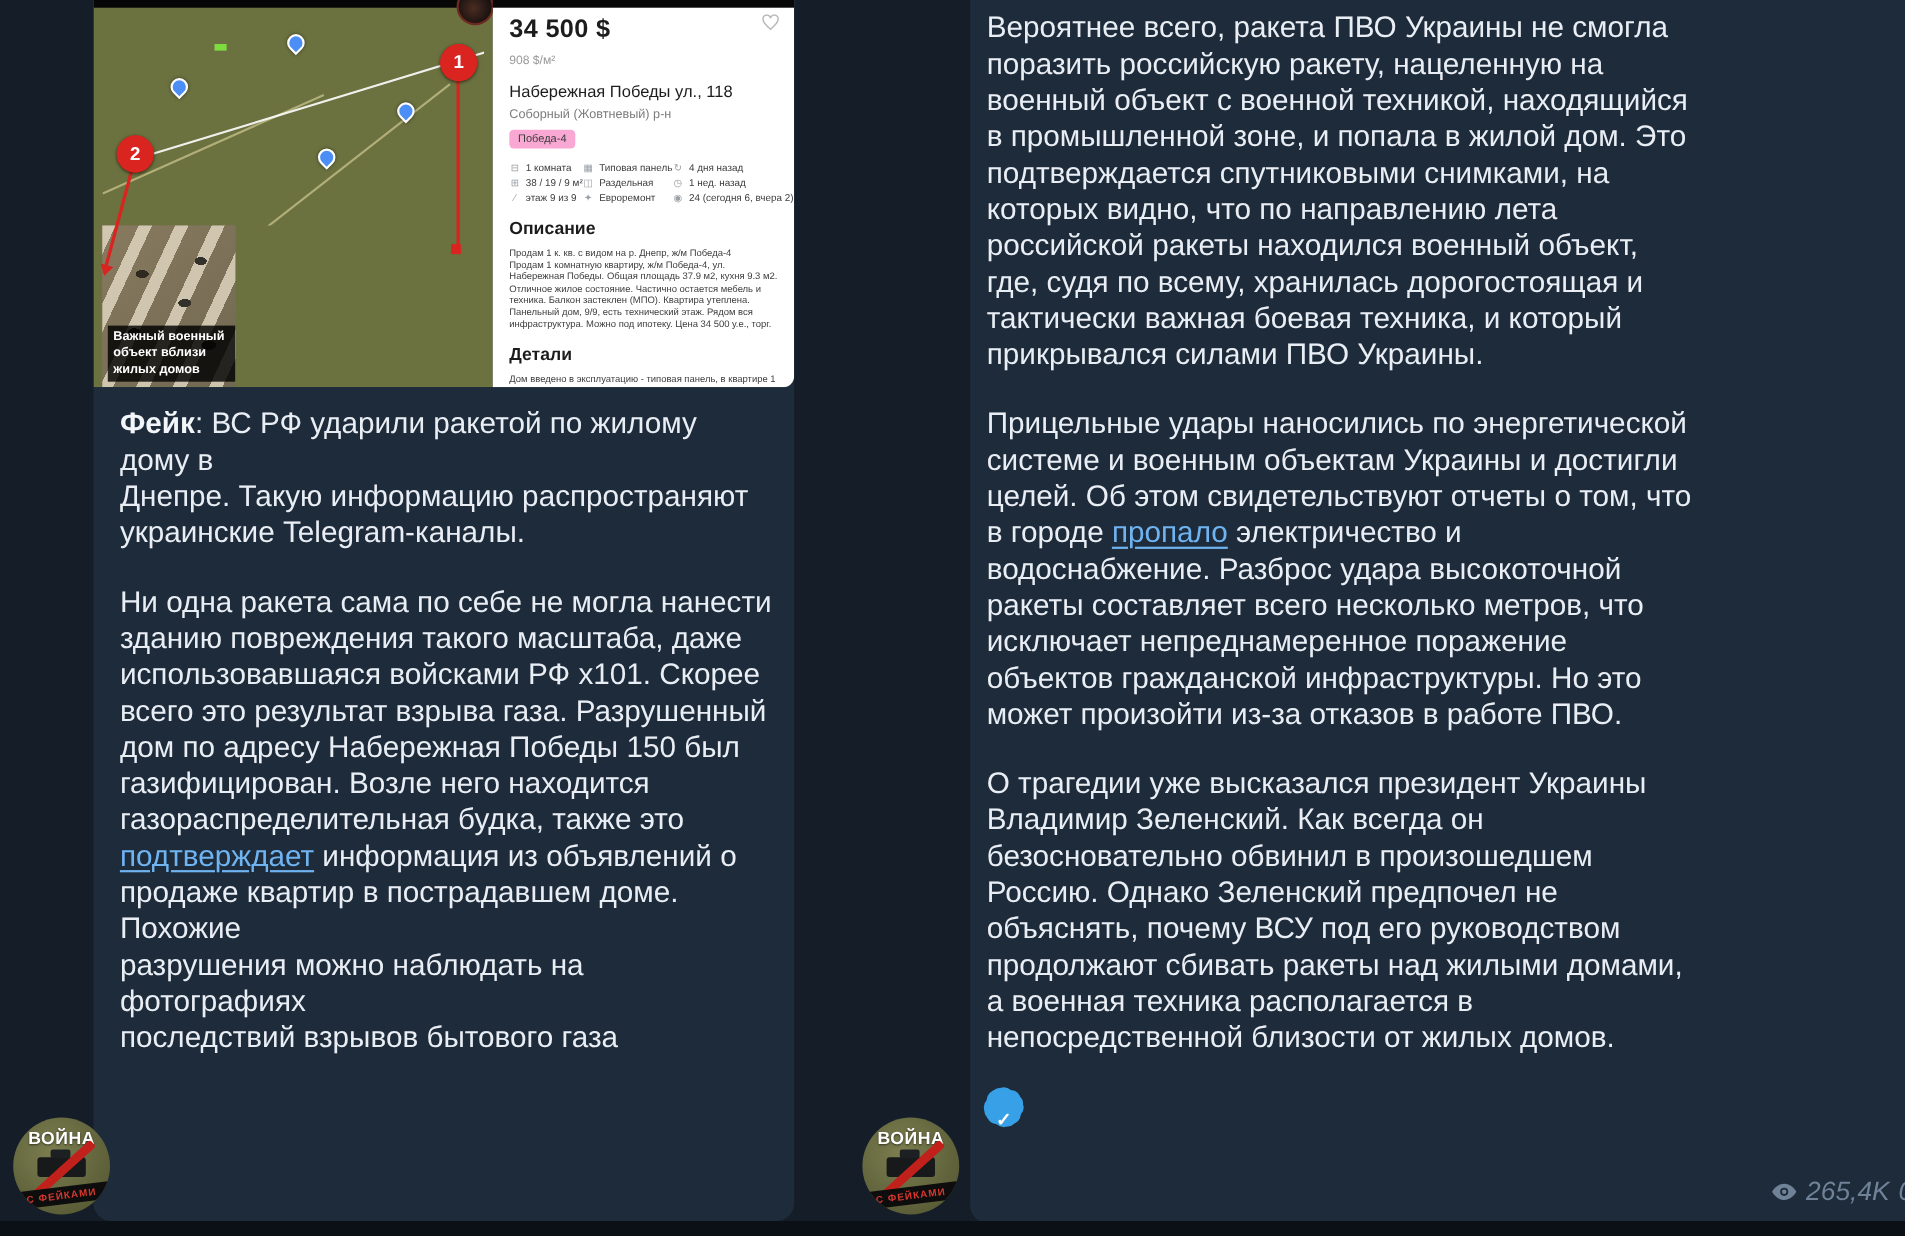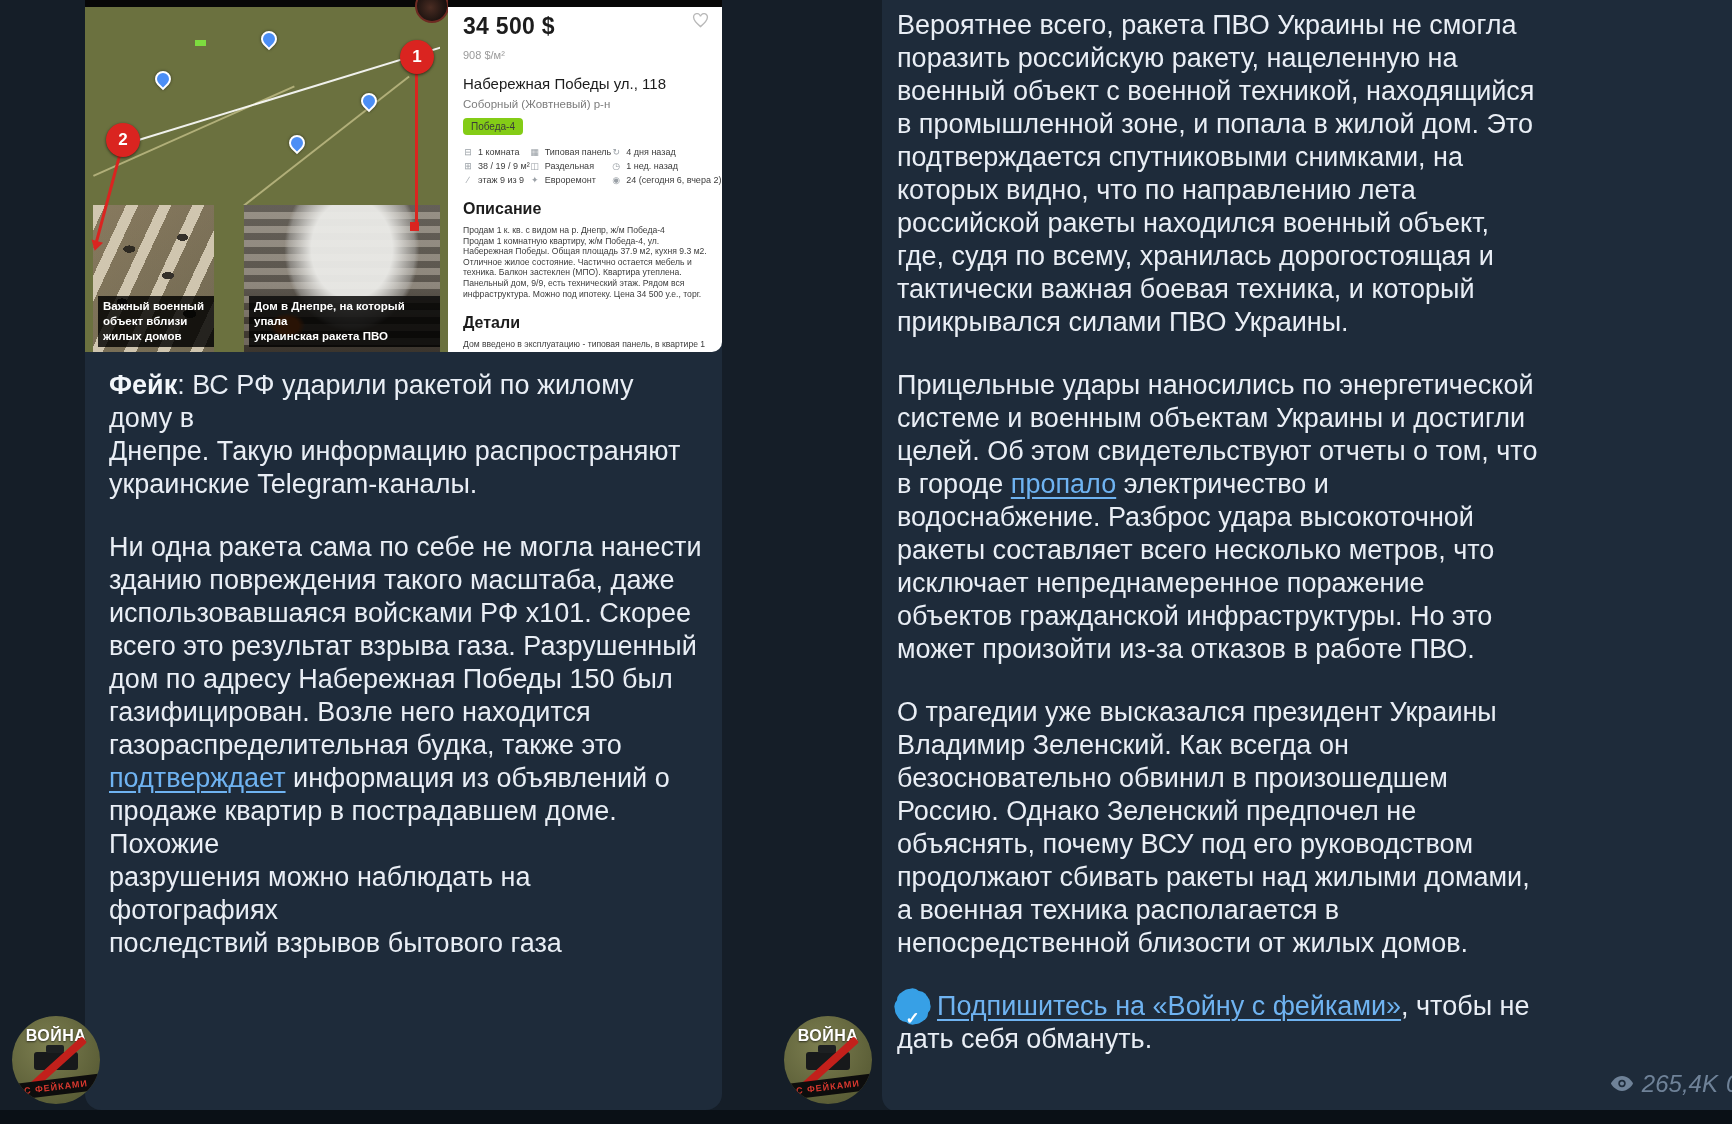--- a/index.html
+++ b/index.html
@@ -73,21 +73,21 @@
     background:radial-gradient(circle at 45% 55%,#4a2c22,#17100e 70%);border:2px solid #6e2a22;z-index:7;}
   
   .card{position:relative;flex:1;background:#fff;padding:13px 12px 0 15px;overflow:hidden;
     border-radius:0 0 10px 0;color:#1c1c1c;}
   .price-row{display:flex;align-items:baseline;gap:9px;flex-direction:column;}
   .price{font-size:23px;font-weight:bold;letter-spacing:.3px;}
   .sqprice{font-size:11px;color:#9a9a9a;}
   .heart{position:absolute;top:13px;right:13px;}
   .addr{font-size:15px;font-weight:normal;margin-top:14px;}
   .district{font-size:11.5px;color:#7c7c7c;margin-top:6px;}
-  .chip{display:inline-block;margin-top:8px;font-size:10px;color:#3a3a3a;background:#84cc16;
+  .chip{display:inline-block;margin-top:8px;font-size:10px;color:#3a3a3a;background:#f9a8d4;
     border-radius:4px;padding:3px 8px;}
   .specs{display:flex;margin-top:12px;}
   .spec-col{display:flex;flex-direction:column;gap:4px;}
   .spec-col:nth-child(1){width:88px;} .spec-col:nth-child(2){width:98px;} .spec-col:nth-child(3){flex:1;}
   .spec-item{display:flex;align-items:center;gap:5px;font-size:9px;color:#3c3c3c;white-space:nowrap;overflow:hidden;}
   .spec-item .g{color:#9aa0a6;font-size:9px;width:10px;text-align:center;flex:none;}
   .sec-h{font-size:16px;font-weight:bold;margin-top:15px;}
   .sec-p{font-size:8.6px;line-height:10.6px;color:#3c3c3c;margin-top:7px;white-space:pre-line;}
   
   .avatar{position:absolute;width:88px;height:88px;border-radius:50%;overflow:hidden;cursor:pointer;
@@ -129,24 +129,20 @@
         <div class="marker" style="left:315px;top:40px;">1</div>
         <div class="marker" style="left:21px;top:123px;">2</div>
         <div class="redline" style="left:330px;top:74px;width:3px;height:152px;"></div>
         <div class="redsquare" style="left:325px;top:222px;"></div>
         <div class="redline" style="left:36px;top:156px;width:96px;height:3px;transform:rotate(105deg);"></div>
         <div class="arrowhead" style="left:6px;top:240px;transform:rotate(-75deg);"></div>
 
         <div class="photo photoL">
           <div class="caption">Важный военный объект вблизи
 жилых домов</div>
-        </div>
-        <div class="photo photoR">
-          <div class="caption">Дом в Днепре, на который упала
-украинская ракета ПВО</div>
         </div>
 
         <div class="watermark"></div>
       </div>
 
       <div class="card">
         <div class="price-row">
           <span class="price">34 500 $</span>
           <span class="sqprice">908 $/м²</span>
         </div>
@@ -253,22 +249,21 @@
 объектов гражданской инфраструктуры. Но это
 может произойти из-за отказов в работе ПВО.</span></p>
       <p><span>О трагедии уже высказался президент Украины
 Владимир Зеленский. Как всегда он
 безосновательно обвинил в произошедшем
 Россию. Однако Зеленский предпочел не
 объяснять, почему ВСУ под его руководством
 продолжают сбивать ракеты над жилыми домами,
 а военная техника располагается в
 непосредственной близости от жилых домов.</span></p>
-      <p class="subscribe"><span class="seal"><i></i><i class="r45"></i><i class="r22"></i><b>✓</b></span><span><a class="tlink" href="#">Подпишитесь на «Войну с фейками»</a><span>, чтобы не
-дать себя обмануть.</span></span></p>
+      <p class="subscribe"><span class="seal"><i></i><i class="r45"></i><i class="r22"></i><b>✓</b></span></p>
 
       <div class="meta">
         <svg width="24" height="17" viewBox="0 0 26 18">
             <path d="M13 1C7 1 2.8 5.7 1 9c1.8 3.3 6 8 12 8s10.2-4.7 12-8C23.2 5.7 19 1 13 1z" fill="#6f8298"></path>
             <circle cx="13" cy="9" r="4" fill="#1e2b3a"></circle>
             <circle cx="13" cy="9" r="2.2" fill="#6f8298"></circle>
           </svg>
         <span>265,4K</span>
         <span>00:22</span>
       </div>

